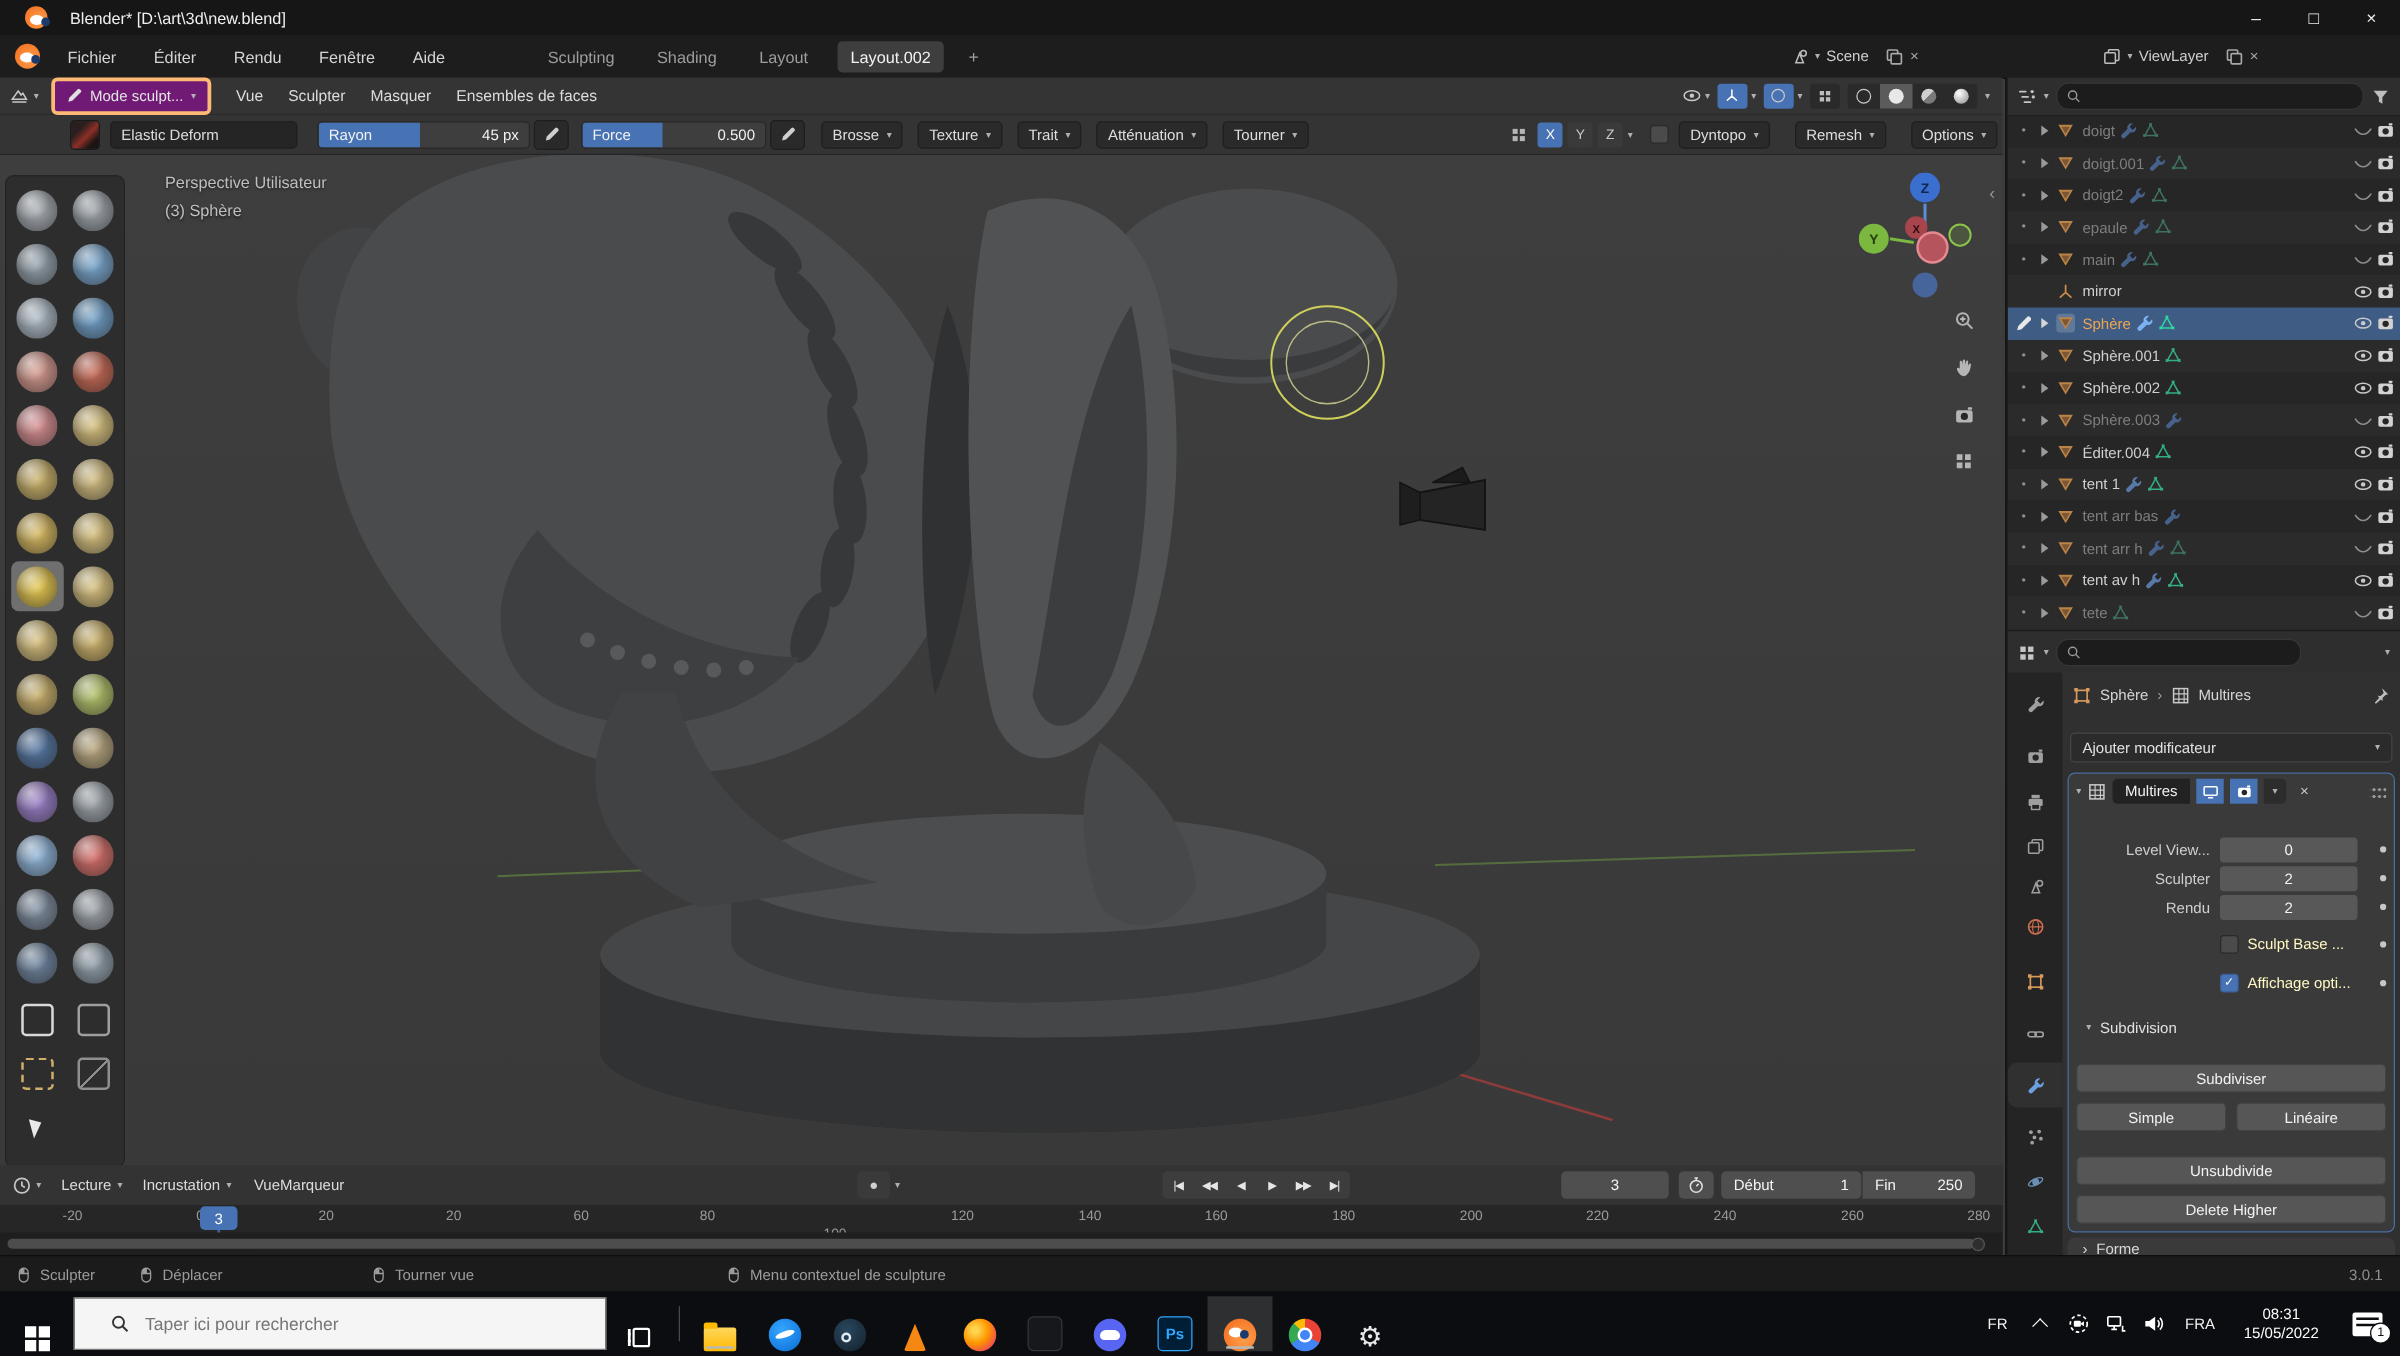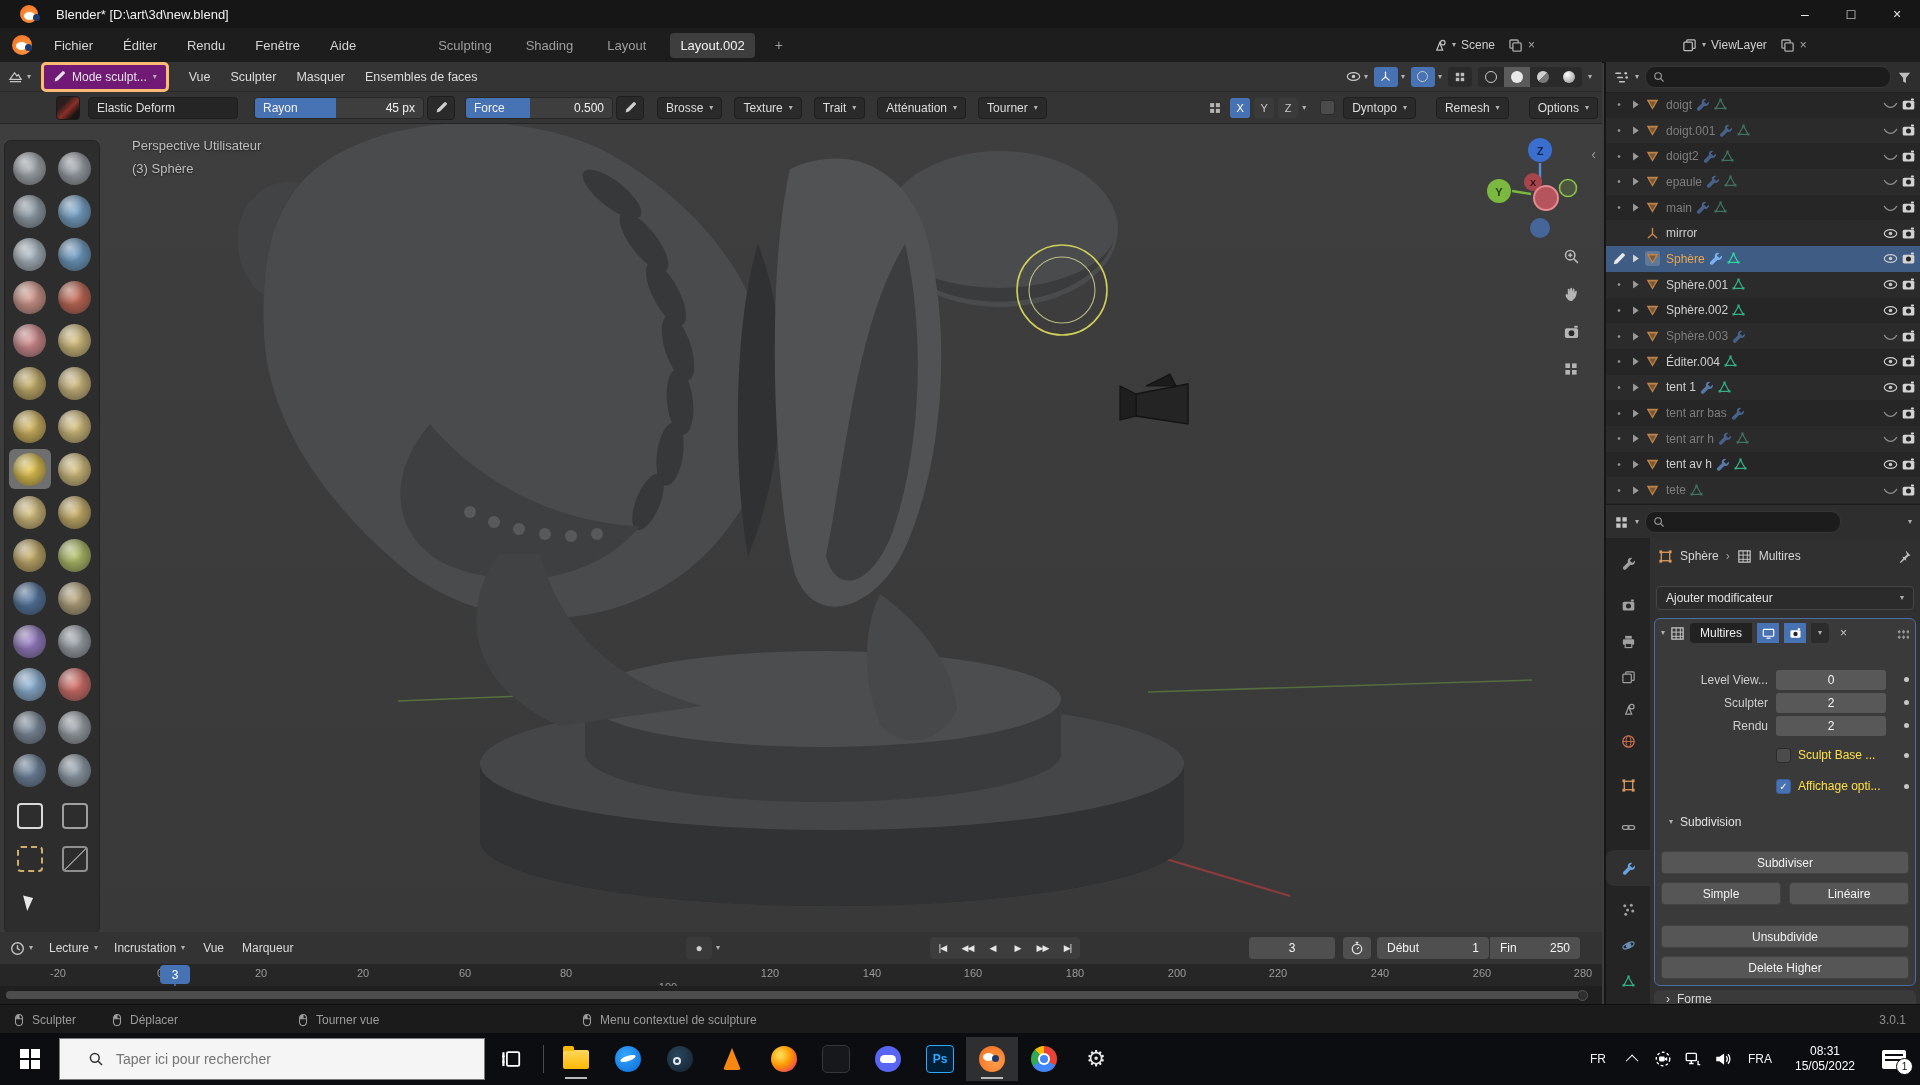--- a/index.html
+++ b/index.html
@@ -107,21 +107,21 @@
   .modhdr{display:flex;align-items:center;gap:5px;height:28px;padding:0 6px}
   .modname{display:flex;align-items:center;background:#222;border-radius:4px 0 0 4px;height:20px;padding:0 10px;color:#f0f0f0}
   .modtgl{width:22px;height:20px;background:#4772b3;display:flex;align-items:center;justify-content:center;color:#fff}
   .modchev{width:18px;height:20px;background:#2c2c2c;border-radius:0 4px 4px 0;display:flex;align-items:center;justify-content:center}
   .drag{width:13px;height:11px;background-image:radial-gradient(#9a9a9a 1.1px,transparent 1.3px);background-size:4.4px 5.5px;background-position:1px 1px}
   .frow{position:absolute;left:6px;right:6px;height:21px;display:flex;align-items:center}
   .flab{width:107px;text-align:right;color:#cfcfcf;padding-right:8px;flex:none}
   .ffield{width:110px;height:20px;background:#585858;border-radius:3px;display:flex;align-items:center;justify-content:center;color:#f5f5f5;flex:none}
   .fdot{margin-left:auto;width:5px;height:5px;border-radius:50%;background:#c7c7c7}
   .cbrow{position:absolute;left:6px;right:6px;height:20px;display:flex;align-items:center}
-  .cblab{margin-left:7px;color:#fde047}
+  .cblab{margin-left:7px;color:#fef9c3}
   .sect{position:absolute;left:14px;color:#e0e0e0;display:flex;gap:7px;align-items:center}
   .pbtn{position:absolute;height:23px;background:#565656;border:1px solid #424242;border-radius:4px;display:flex;align-items:center;justify-content:center;color:#f2f2f2;box-sizing:border-box}
   .forme{position:absolute;left:4px;right:4px;bottom:-4px;height:18px;background:#3a3a3a;border-radius:6px 6px 0 0;display:flex;align-items:center;gap:7px;padding-left:12px;color:#d8d8d8}
 
   
   .timeline{position:absolute;top:932px;left:0;width:1602px;height:72px;background:#282828}
   .tl-hdr{position:absolute;top:0;left:0;right:0;height:32px;background:#333;border-bottom:1px solid #222;display:flex;align-items:center}
   .tlmenu{color:#dcdcdc;font-size:12px;display:flex;align-items:center;gap:5px}
   .tl-ruler{position:absolute;top:32px;left:0;right:0;height:22px;background:#262626}
   .tick{position:absolute;top:3px;transform:translateX(-50%);color:#9b9b9b;font-size:11px}
@@ -133,21 +133,21 @@
   .playbtn{width:25px;height:22px;display:flex;align-items:center;justify-content:center;color:#e6e6e6;font-size:9px;letter-spacing:-1px}
   .tlfield{height:22px;background:#4f4f4f;border-radius:4px;display:flex;align-items:center;justify-content:center;color:#f5f5f5;box-sizing:border-box}
 
   
   .statusbar{position:absolute;top:1004px;left:0;right:0;height:29px;background:#1b1b1b;border-top:1px solid #0e0e0e;color:#9c9c9c}
   .hint{position:absolute;top:0;height:29px;display:flex;align-items:center;gap:6px}
   .version{position:absolute;right:14px;top:0;height:29px;display:flex;align-items:center;color:#8f8f8f}
 
   
   .taskbar{position:absolute;top:1033px;left:0;right:0;height:52px;background:#0b0d10;display:flex;align-items:center}
-  .tslot{width:52px;height:44px;display:flex;align-items:center;justify-content:center;position:relative}
+  .tslot{width:52px;height:44px;display:flex;align-items:flex-end;justify-content:center;position:relative}
   .tslot.running::after{content:'';position:absolute;bottom:2px;left:15px;right:15px;height:2.5px;background:#b9b9b9}
   .tslot.activeapp{background:rgba(255,255,255,.14)}
   .winlogo{display:grid;grid-template-columns:9px 9px;grid-template-rows:9px 9px;gap:2px}
   .winlogo span{background:#fff}
   .tsearch{width:426px;height:42px;background:#f5f5f5;border:1px solid #7a7a7a;display:flex;align-items:center;gap:10px;padding:0 28px;box-sizing:border-box}
   .tsearch input{border:none;outline:none;background:transparent;font-size:14px;color:#444;width:100%;font-family:"Liberation Sans",sans-serif}
   .folder{position:relative;width:26px;height:19px;background:linear-gradient(#ffd75e,#ffb900);border-radius:2px}
   .folder::before{content:'';position:absolute;top:-4px;left:0;width:11px;height:5px;background:#ffb900;border-radius:2px 2px 0 0}
   .psicon{width:26px;height:26px;background:#001e36;border:1px solid #31a8ff;border-radius:4px;color:#31a8ff;font-size:12px;font-weight:bold;display:flex;align-items:center;justify-content:center}
   .blendericon{position:relative;width:26px;height:26px;border-radius:50%;background:radial-gradient(circle at 62% 62%,#ff9f4a,#f5792a 70%)}
@@ -1329,21 +1329,21 @@
         <span>Lecture</span>
           <span class="chev">▾</span>
       </span>
       <span class="tlmenu" style="margin-left:16px">
         <span>Incrustation</span>
           <span class="chev">▾</span>
       </span>
       <span class="tlmenu" style="margin-left:18px">
           <span>Vue</span>
         </span>
-      <span class="tlmenu" style="margin-left:18px">
+      <span class="tlmenu" style="">
           <span>Marqueur</span>
         </span>
 
       <span class="flex" style="position:absolute;left:686px;gap:4px">
         <span class="tlfield" style="width:26px;background:#3a3a3a;color:#cfcfcf">●</span>
         <span class="chev">▾</span>
       </span>
 
       <div class="playgrp" style="position:absolute;left:930px">
         <span class="playbtn">|◀</span>

